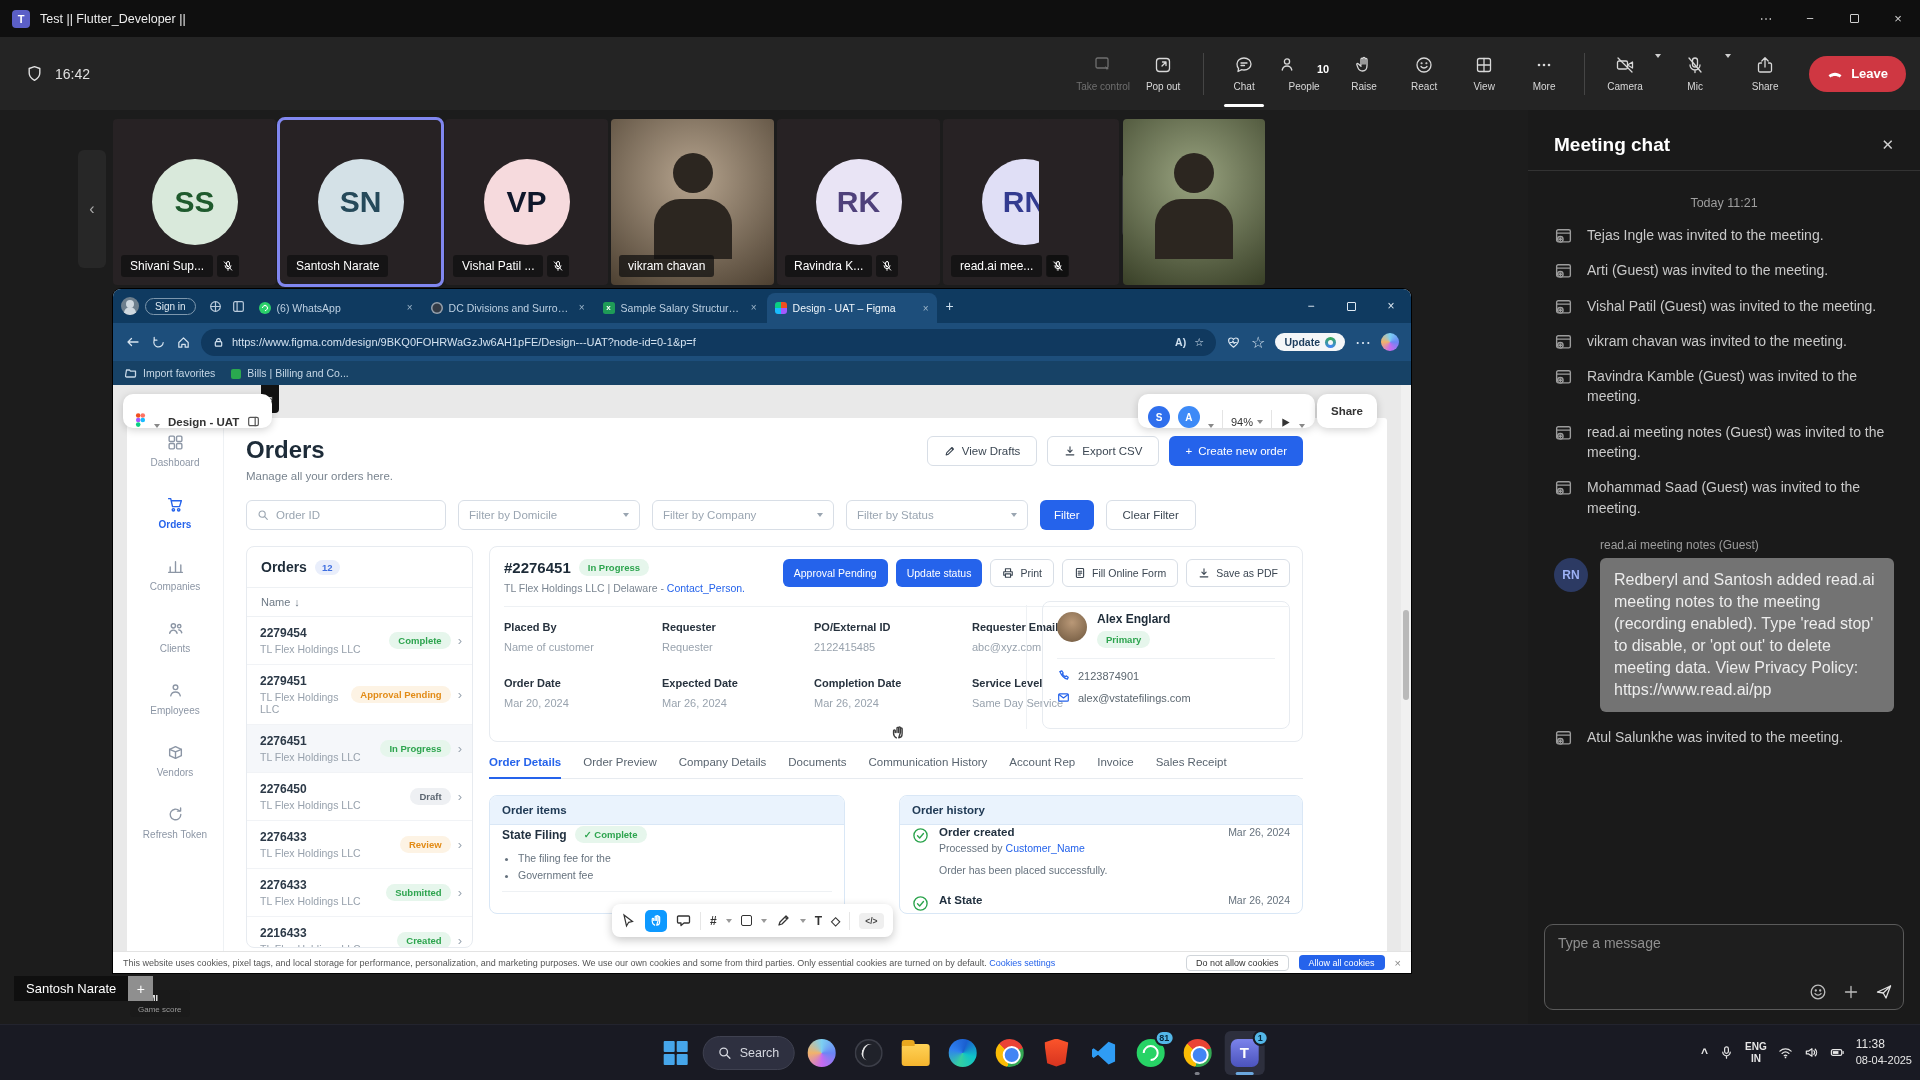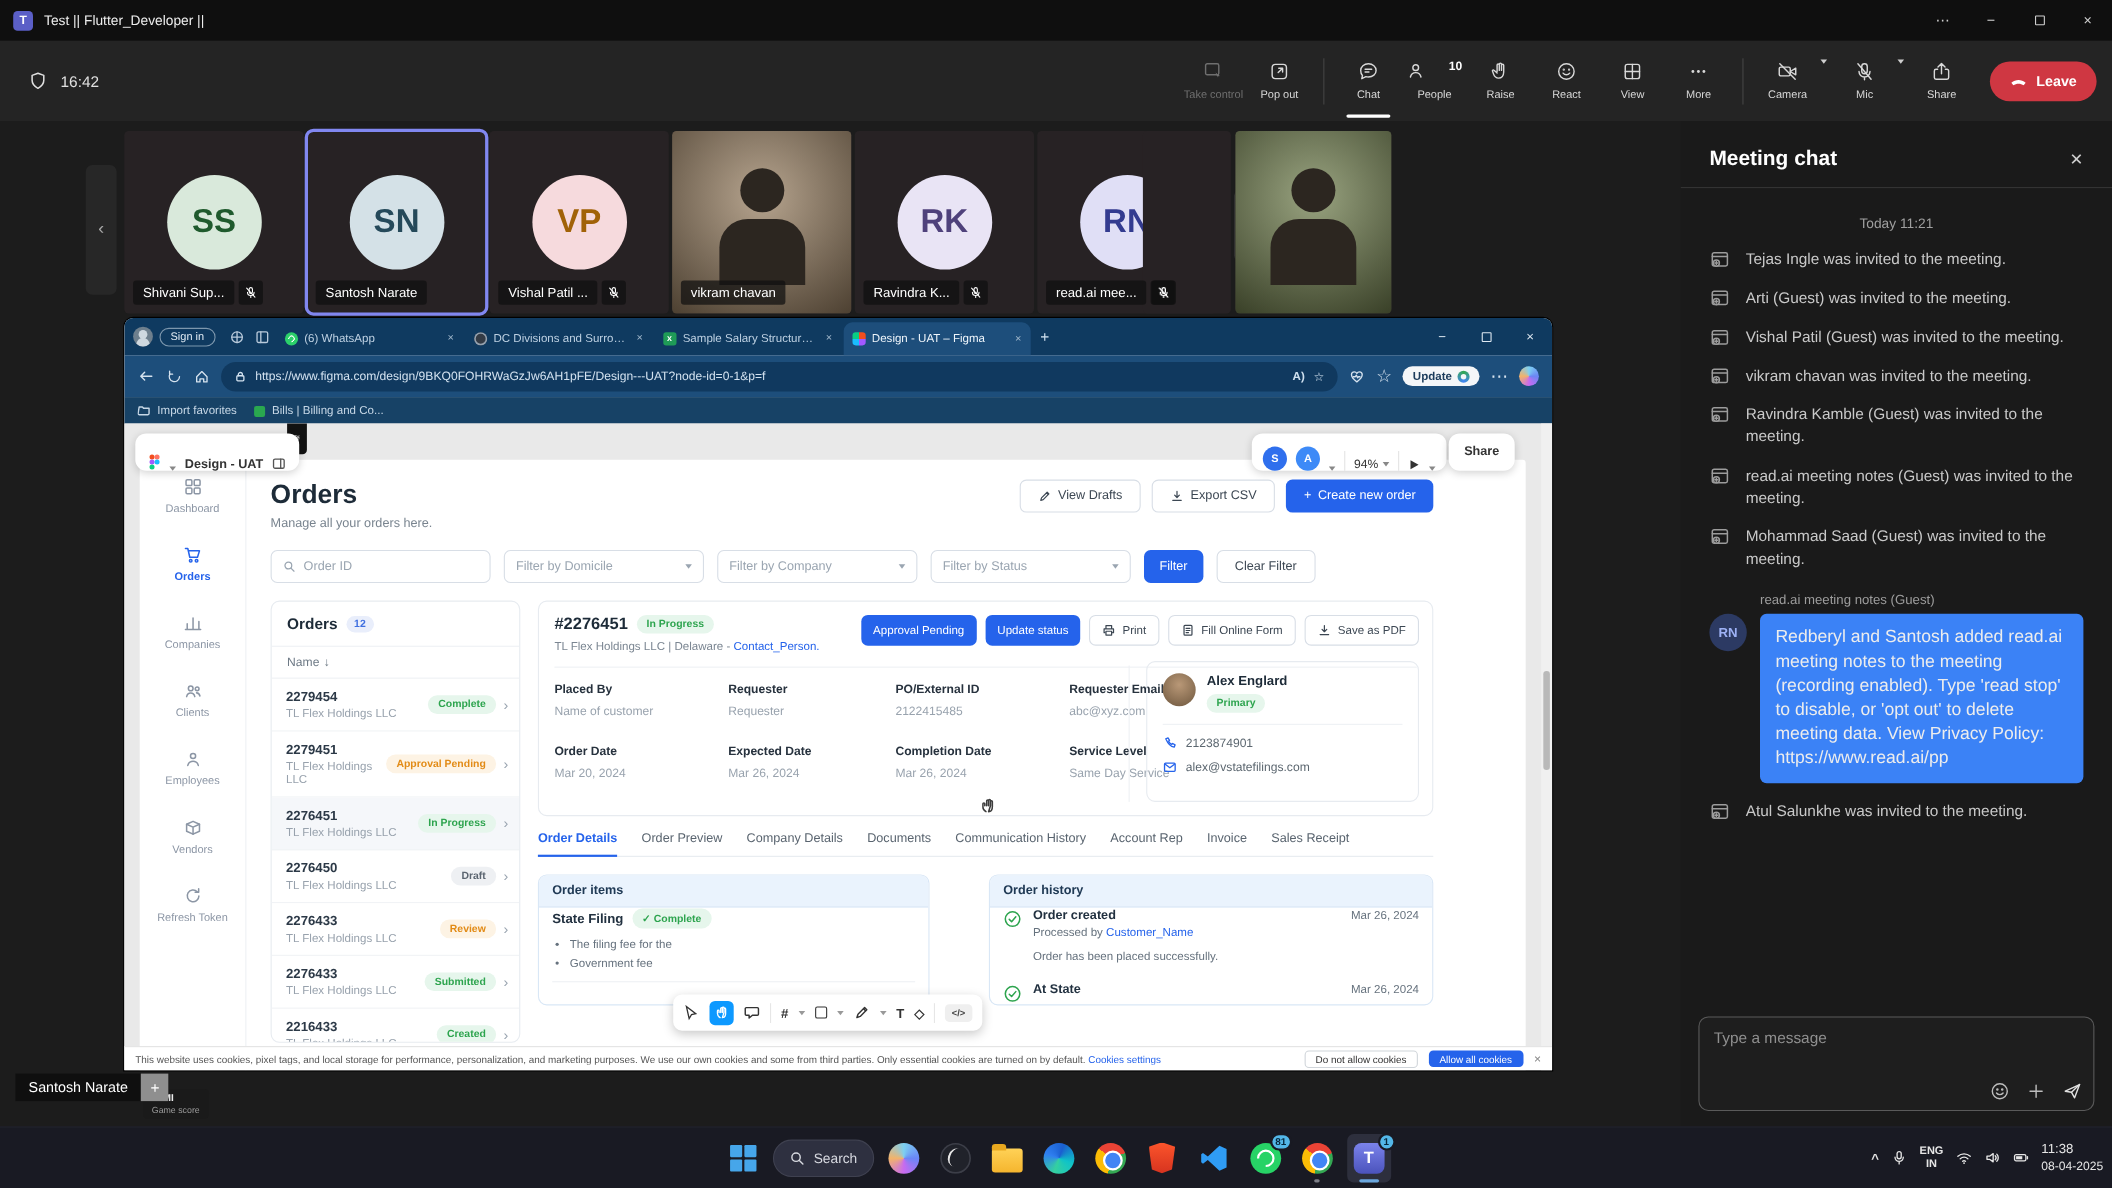--- a/index.html
+++ b/index.html
@@ -21,21 +21,21 @@
 .toolbar{position:absolute;left:0;top:37px;right:0;height:73px;background:#242424}
 .tb-left{position:absolute;left:26px;top:0;height:100%;display:flex;align-items:center;gap:12px;color:#e0e0e0}
 .tb-time{font-size:14px}
 .tb-actions{position:absolute;right:14px;top:0;height:100%;display:flex;align-items:center;gap:4px}
 .tbtn{width:56px;height:60px;display:flex;flex-direction:column;align-items:center;justify-content:center;gap:6px;color:#d8d8d8;font-size:10px;position:relative;border-radius:6px}
 .tbtn .tico{width:20px;height:20px}
 .tbtn.active::after{content:"";position:absolute;left:8px;right:8px;bottom:-3px;height:2.5px;background:#fff;border-radius:2px}
 .tbtn.disabled{color:#6f6f6f}
 .tdiv{width:1px;height:42px;background:#454545;margin:0 8px}
 .tchev{color:#cfcfcf;margin:0 2px 14px -2px}
-.iconrow{display:flex;align-items:flex-start;gap:18px}
+.iconrow{display:flex;align-items:flex-end;gap:18px}
 .pplbadge{font-size:11px;font-weight:700;color:#fff}
 .leave{height:36px;padding:0 18px;border-radius:18px;background:#cf3742;color:#fff;display:flex;align-items:center;gap:8px;font-size:13px;font-weight:700;margin-left:12px}
 
 
 .stage{position:absolute;left:0;top:110px;right:0;bottom:56px;background:#1c1c1c}
 .tilenav{position:absolute;color:#a9a9a9;background:#272727;display:flex;align-items:center;justify-content:center;border-radius:6px;font-size:16px}
 .tilenav.left{left:78px;top:40px;width:28px;height:118px}
 .tilenav.right{left:1122px;top:62px;width:24px;height:66px;background:rgba(60,60,60,.8)}
 .tiles{position:absolute;left:113px;top:9px;display:flex;gap:3px}
 .tile{width:163px;height:166px;background:#272224;border-radius:4px;position:relative;display:flex;align-items:center;justify-content:center;flex:none}
@@ -217,21 +217,21 @@
 .chat-x{color:#cfcfcf;font-size:15px}
 .chat-div{height:1px;background:#333}
 .chat-body{position:absolute;left:0;right:0;top:72px;bottom:118px;padding:4px 26px;overflow:hidden}
 .dayl{text-align:center;font-size:12.5px;color:#9f9f9f;margin:10px 0 4px}
 .sysmsg{display:flex;gap:14px;margin:15px 0;align-items:flex-start}
 .sysico{width:19px;height:19px;color:#9c9c9c;flex:none;margin-top:1px}
 .systx{font-size:14px;color:#c9c9c9;line-height:1.45}
 .senderl{margin:20px 0 6px 46px;font-size:12px;color:#9d9d9d}
 .bubrow{display:flex;gap:12px;align-items:flex-start}
 .rnav{width:34px;height:34px;border-radius:50%;background:#2c3a63;color:#9db1f5;font-size:12px;font-weight:700;display:flex;align-items:center;justify-content:center;flex:none}
-.bubble{background:#3b82f6;border-radius:6px;padding:11px 14px;max-width:300px;font-size:16px;color:#ededed;line-height:1.38}
+.bubble{background:#737373;border-radius:6px;padding:11px 14px;max-width:300px;font-size:16px;color:#ededed;line-height:1.38}
 .chat-input{position:absolute;left:16px;right:16px;bottom:14px;height:86px;border:1px solid #5a5a5a;border-radius:9px;background:#1e1e1e}
 .ci-ph{position:absolute;left:13px;top:10px;font-size:14px;color:#8f8f8f}
 .ci-icons{position:absolute;right:10px;bottom:8px;display:flex;gap:15px;align-items:center;color:#bdbdbd}
 .ci-icons .cii{width:18px;height:18px}
 
 
 .taskbar{position:absolute;left:0;right:0;bottom:0;height:56px;background:#191a23;border-top:1px solid #23242e}
 .tb-center{position:absolute;left:50%;top:0;height:100%;transform:translateX(-50%);display:flex;align-items:center;gap:7px}
 .tslot{width:40px;height:44px;display:flex;align-items:center;justify-content:center;position:relative;border-radius:6px}
 .winlogo{display:grid;grid-template-columns:11px 11px;grid-template-rows:11px 11px;gap:2px}
@@ -439,21 +439,21 @@
         </div>
         <div class="tile-label">
           <span class="np">Santosh Narate</span>
 
         </div>
       </div>
 
       <div class="tile">
 
         <div class="avatar" style="background: rgb(246, 218, 221);">
-          <span style="color: #a16207;">VP</span>
+          <span style="color: #0f172a;">VP</span>
         </div>
         <div class="tile-label">
           <span class="np">Vishal Patil ...</span>
           <span class="mp">
             <svg class="ic" viewBox="0 0 16 16" width="12" height="12">
               <rect x="6" y="2" width="4" height="7" rx="2"></rect>
               <path d="M4 7.5a4 4 0 008 0M8 12v1.8"></path>
               <path d="M3 2.5l10 11"></path>
             </svg>
           </span>

